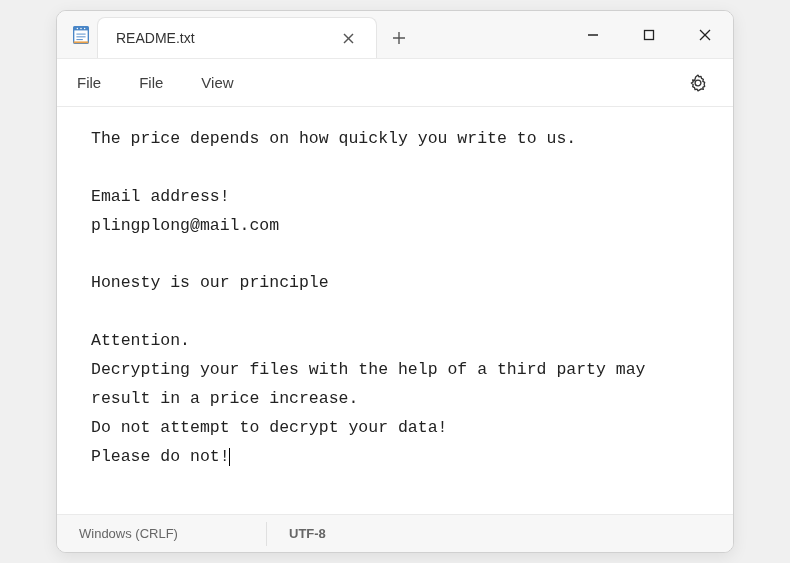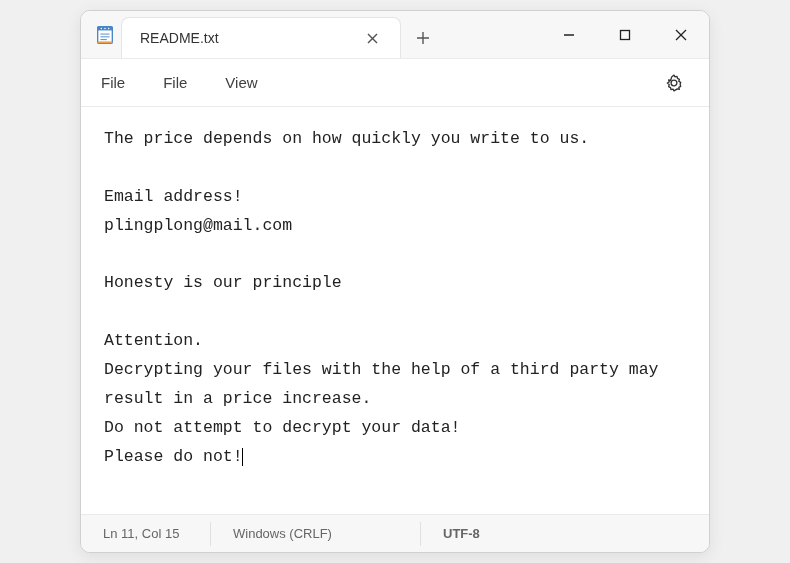--- a/index.html
+++ b/index.html
@@ -6,21 +6,21 @@
     body {
       font-family: 'Segoe UI', Tahoma, sans-serif;
       background: #f0f0f0;
       width: 790px;
       height: 563px;
       display: flex;
       align-items: center;
       justify-content: center;
     }
     .window {
-      width: 630px;
+      width: 678px;
       height: 543px;
       background: #ffffff;
       border: 1px solid #d0d0d0;
       border-radius: 10px;
       display: flex;
       flex-direction: column;
       overflow: hidden;
       box-shadow: 0 4px 16px rgba(0,0,0,0.08);
     }
     .titlebar {
@@ -99,21 +99,21 @@
     .menubar .menu-item { cursor: pointer; }
     .menubar .menu-spacer { flex: 1; }
     .settings-btn {
       width: 30px; height: 30px;
       display: flex; align-items: center; justify-content: center;
       cursor: pointer;
       color: #333;
     }
     .content {
       flex: 1;
-      padding: 18px 23px;
+      padding: 18px 34px;
       font-family: 'Consolas', 'Courier New', monospace;
       font-size: 16.5px;
       line-height: 1.75;
       color: #222;
       white-space: pre;
       overflow: hidden;
       position: relative;
     }
     .caret {
       display: inline-block;
@@ -217,18 +217,17 @@
 <span></span>
 <span>Honesty is our principle</span>
 <span></span>
 <span>Attention.</span>
 <span>Decrypting your files with the help of a third party may</span>
 <span>result in a price increase.</span>
 <span>Do not attempt to decrypt your data!</span>
 <span>Please do not!</span><span class="caret"></span></div>
 
   <div class="statusbar">
-    <div class="status-cell" style="min-width:130px">Ln 11, Col 15</div>
     <div class="status-cell wide" style="min-width:210px">Windows (CRLF)</div>
     <div class="status-cell wide">UTF-8</div>
   </div>
 
 </div>
 
 </body></html>

